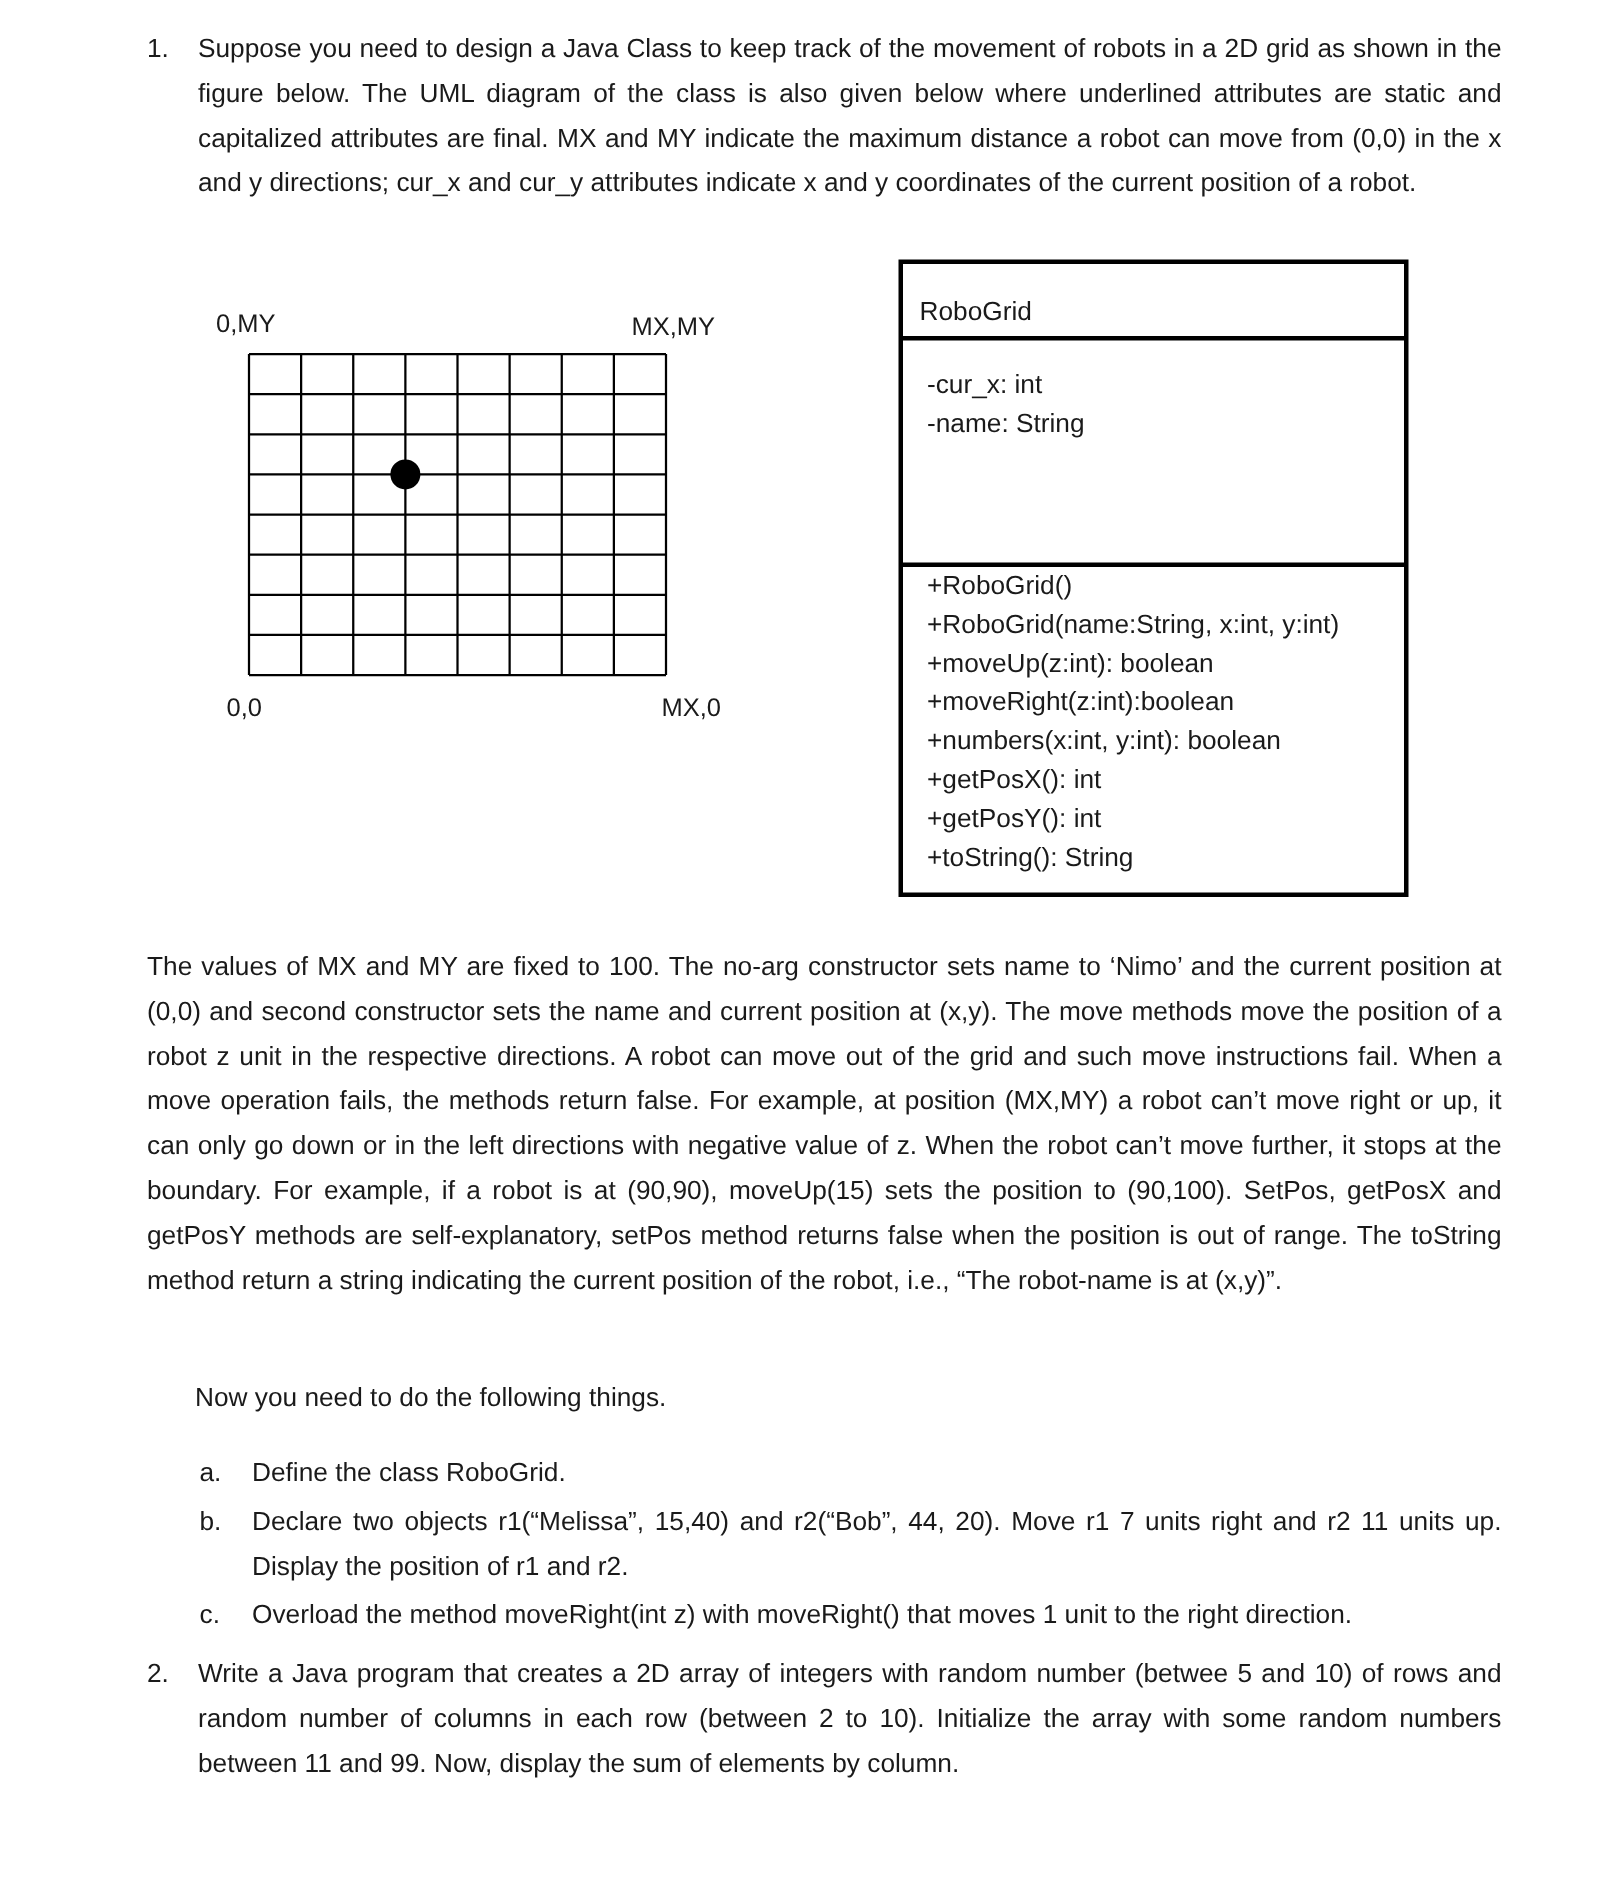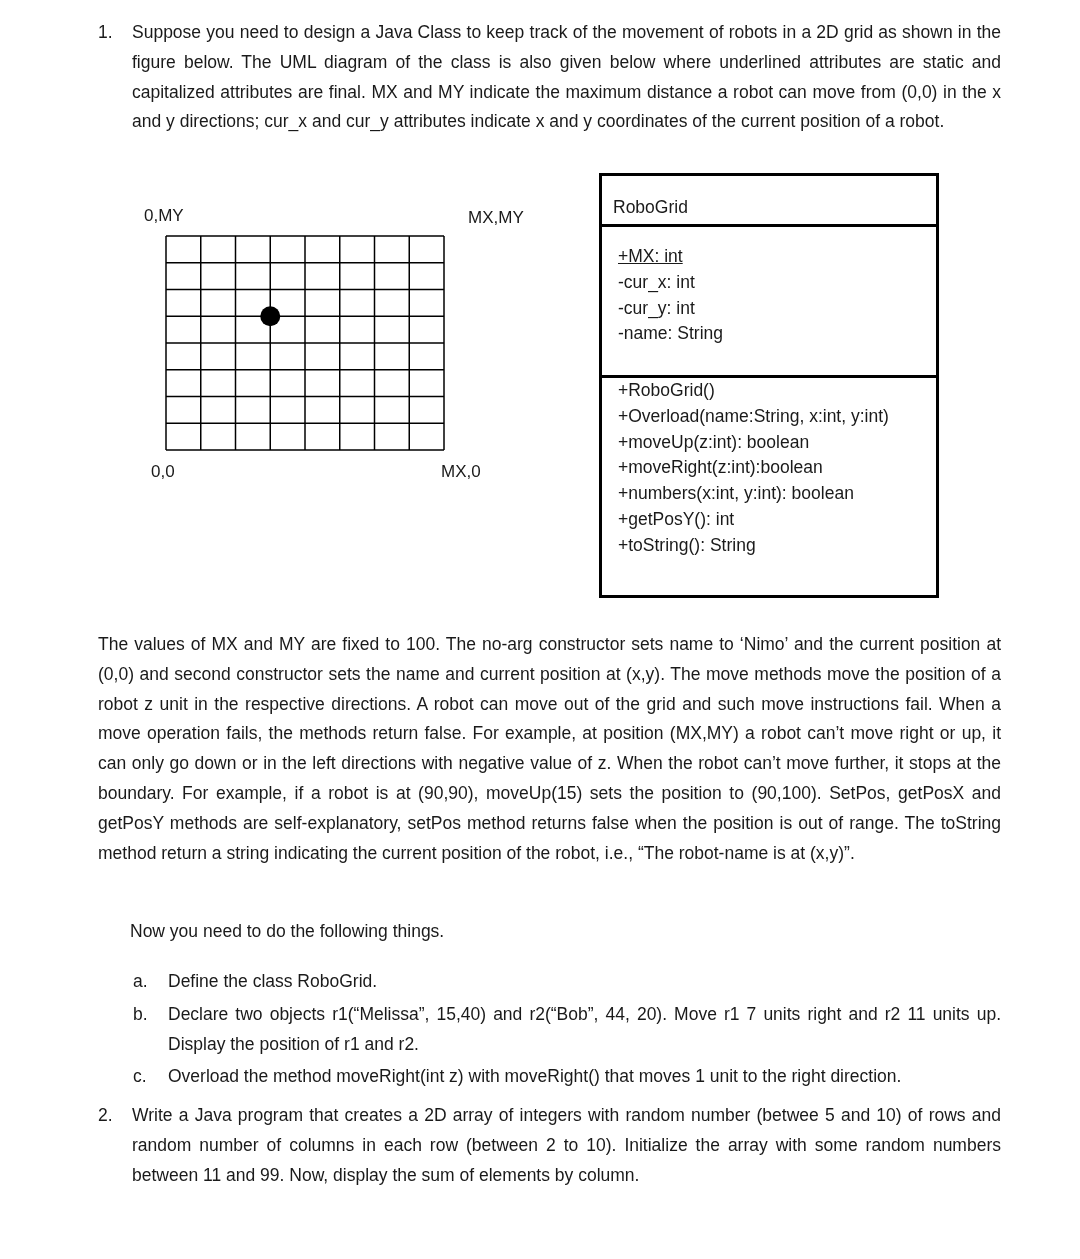--- a/index.html
+++ b/index.html
@@ -9,21 +9,21 @@
   }
   .p { font-size: 17.5px; line-height: 29.8px; text-align: justify; }
   .num-item { position: absolute; left: 98px; width: 903px; }
   .num-item .num { position: absolute; left: 0; top: 0; }
   .num-item .body { margin-left: 34px; }
   #q1 { top: 18px; }
   #q2 { top: 1101px; }
   .grid-figure { position: absolute; left: 140px; top: 200px; width: 360px; height: 290px; }
   .grid-label { position: absolute; font-size: 17px; line-height: 20px; }
   .lbl-tl { left: 4px; top: 6px; }
-  .lbl-tr { left: 281px; top: 8px; margin-left: 47px; }
+  .lbl-tr { left: 281px; top: 8px; }
   .lbl-bl { left: 11px; top: 262px; }
   .lbl-br { left: 301px; top: 262px; }
   .grid-svg { position: absolute; left: 24px; top: 34px; }
   .uml {
     position: absolute; left: 599px; top: 173px; width: 340px; height: 425px;
     border: 3px solid #000; box-sizing: border-box; font-size: 17.5px;
   }
   .uml-name { height: 51px; border-bottom: 3px solid #000; padding-left: 11px; line-height: 63px; box-sizing: border-box; }
   .uml-attrs { height: 151px; border-bottom: 3px solid #000; padding: 17px 0 0 16px; box-sizing: border-box; }
   .uml-ops { padding: 0 0 0 16px; }
@@ -69,31 +69,30 @@
       <line y1="216" y2="216" x1="2" x2="280" stroke="#000" stroke-width="1.5"></line>
       <circle cx="106.25" cy="82.25" r="10" fill="#000"></circle>
     </svg>
   <span class="grid-label lbl-bl">0,0</span>
   <span class="grid-label lbl-br">MX,0</span>
 </div>
 
 <div class="uml">
   <div class="uml-name">RoboGrid</div>
   <div class="uml-attrs" id="uml-attrs">
-      <div class="uml-line static">+MX: int</div>
       <div class="uml-line">-cur_x: int</div>
-      <div class="uml-line">-cur_y: int</div>
       <div class="uml-line">-name: String</div>
     </div>
   <div class="uml-ops" id="uml-ops">
       <div class="uml-line">+RoboGrid()</div>
-      <div class="uml-line">+Overload(name:String, x:int, y:int)</div>
+      <div class="uml-line">+RoboGrid(name:String, x:int, y:int)</div>
       <div class="uml-line">+moveUp(z:int): boolean</div>
       <div class="uml-line">+moveRight(z:int):boolean</div>
       <div class="uml-line">+numbers(x:int, y:int): boolean</div>
+      <div class="uml-line">+getPosX(): int</div>
       <div class="uml-line">+getPosY(): int</div>
       <div class="uml-line">+toString(): String</div>
     </div>
 </div>
 
 <div id="para" class="p">The values of MX and MY are fixed to 100. The no-arg constructor sets name to ‘Nimo’ and the current position at (0,0) and second constructor sets the name and current position at (x,y). The move methods move the position of a robot z unit in the respective directions. A robot can move out of the grid and such move instructions fail. When a move operation fails, the methods return false. For example, at position (MX,MY) a robot can’t move right or up, it can only go down or in the left directions with negative value of z. When the robot can’t move further, it stops at the boundary. For example, if a robot is at (90,90), moveUp(15) sets the position to (90,100). SetPos, getPosX and getPosY methods are self-explanatory, setPos method returns false when the position is out of range.  The toString method return a string indicating the current position of the robot, i.e., “The robot-name is at (x,y)”.</div>
 
 <div id="intro" class="p">Now you need to do the following things.</div>
 
 <div class="sub-list p" id="tasks">

